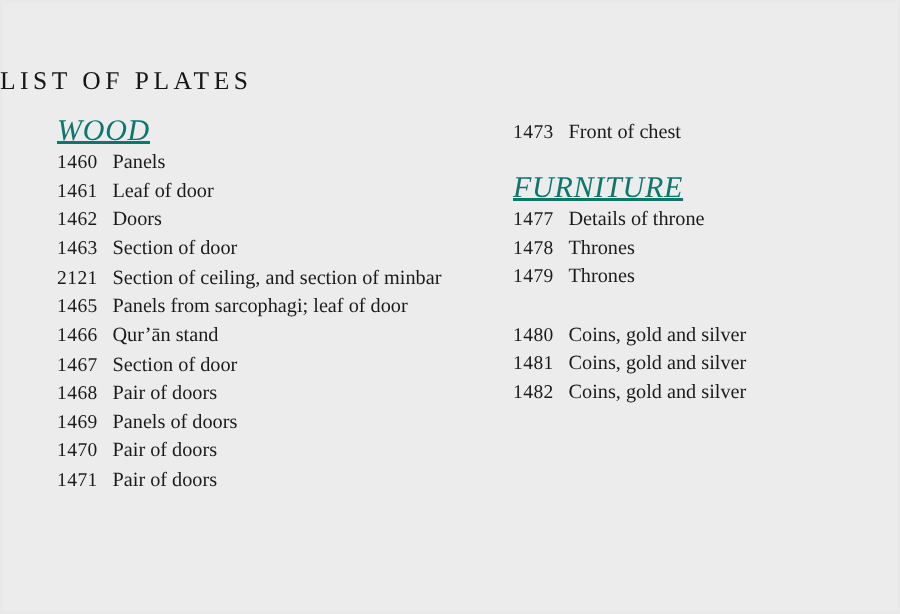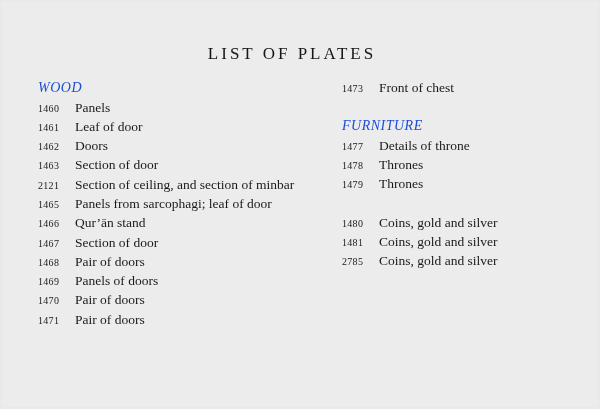--- a/index.html
+++ b/index.html
@@ -21,49 +21,49 @@
       top: 2px;
       width: 596px;
       height: 405px;
       background: #ececec;
     }
     .title {
       position: absolute;
       top: 44px;
       left: 0;
       width: 584px;
-      text-align: center;
       font-size: 17px;
       letter-spacing: 3px;
       color: #161616;
     }
     .col {
       position: absolute;
       top: 78px;
     }
     .col-left { left: 38px; }
     .col-right { left: 342px; }
     .section-head {
       font-style: italic;
-      font-size: 14px;
+      font-size: 20px;
       letter-spacing: 0.5px;
       height: 19.5px;
       line-height: 19.5px;
-      color: #1d4ed8;
+      color: #0f766e;
+      text-decoration: underline;
     }
     .entry {
       height: 19.3px;
       line-height: 19.3px;
       font-size: 13.5px;
       white-space: nowrap;
     }
     .entry .num {
       display: inline-block;
       width: 37px;
-      font-size: 10px;
+      font-size: 13px;
       letter-spacing: 0.3px;
     }
     .entry .desc {
       display: inline;
     }
     .entry .desc-italic {
       font-style: italic;
     }
     .gap {
       height: 19px;
@@ -99,14 +99,14 @@
 
   <div class="section-head">FURNITURE</div>
   <div class="entry"><span class="num">1477</span><span class="desc">Details of throne</span></div>
   <div class="entry"><span class="num">1478</span><span class="desc">Thrones</span></div>
   <div class="entry"><span class="num">1479</span><span class="desc">Thrones</span></div>
 
   <div class="gap"></div>
 
   <div class="entry"><span class="num">1480</span><span class="desc">Coins, gold and silver</span></div>
   <div class="entry"><span class="num">1481</span><span class="desc">Coins, gold and silver</span></div>
-  <div class="entry"><span class="num">2785</span><span class="desc">Coins, gold and silver</span></div>
+  <div class="entry"><span class="num">1482</span><span class="desc">Coins, gold and silver</span></div>
 </div>
 
 </body></html>

